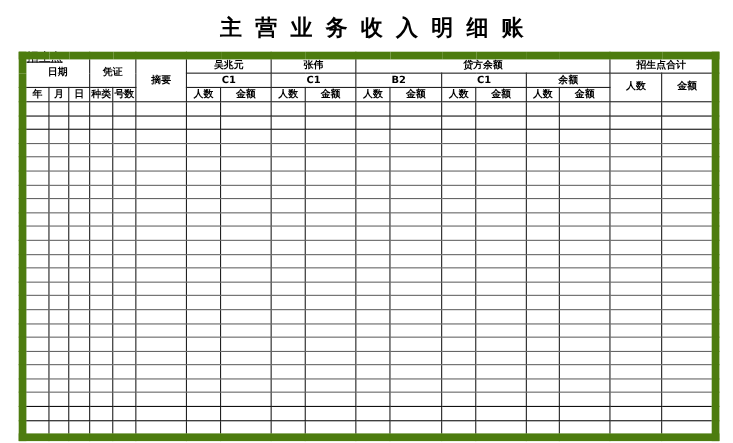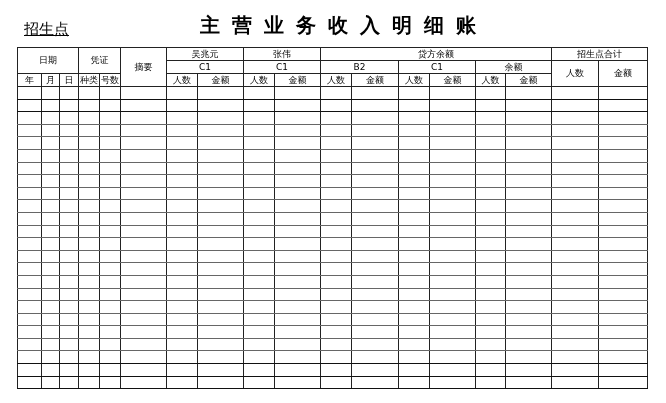--- a/index.html
+++ b/index.html
@@ -1,29 +1,29 @@
 <!DOCTYPE html>
 <html><head>
 <meta charset="utf-8">
 <style>
   html, body { margin:0; padding:0; background:#ffffff; }
   body { width:666px; height:403px; position:relative; overflow:hidden;
          font-family:"DejaVu Sans", sans-serif; color:#000; }
   .title { position:absolute; left:200px; top:12px; width:270px; text-align:right;
            font-size:20px; font-weight:bold; letter-spacing:12px; white-space:nowrap; }
-  .site-label { position:absolute; left:24px; top:20px; font-size:15px;
+  .site-label { position:absolute; left:24px; top:44px; font-size:11px;
                 text-decoration:underline; }
   table.ledger { position:absolute; left:17px; top:47px; border-collapse:collapse;
                  table-layout:fixed; width:630px; }
   table.ledger td { border:1px solid #222; padding:0; font-size:9px; text-align:center;
                     vertical-align:middle; overflow:hidden; white-space:nowrap; line-height:11px; }
   table.ledger tr.h td { height:12px; }
   table.ledger tr.d td { height:11.6px; border-top:1px solid #666; border-bottom:1px solid #666; }
   table.ledger tr.d.dark td { border-bottom:1px solid #111; }
-  table.ledger { border:1px solid #4d7c0f; }
+  table.ledger { border:7px solid #4d7c0f;font-weight:bold; }
 </style>
 </head>
 <body>
 
 <div class="title">主营业务收入明细账</div>
 <div class="site-label">招生点</div>
 
 <table class="ledger">
   <colgroup>
     <col style="width:24px">

